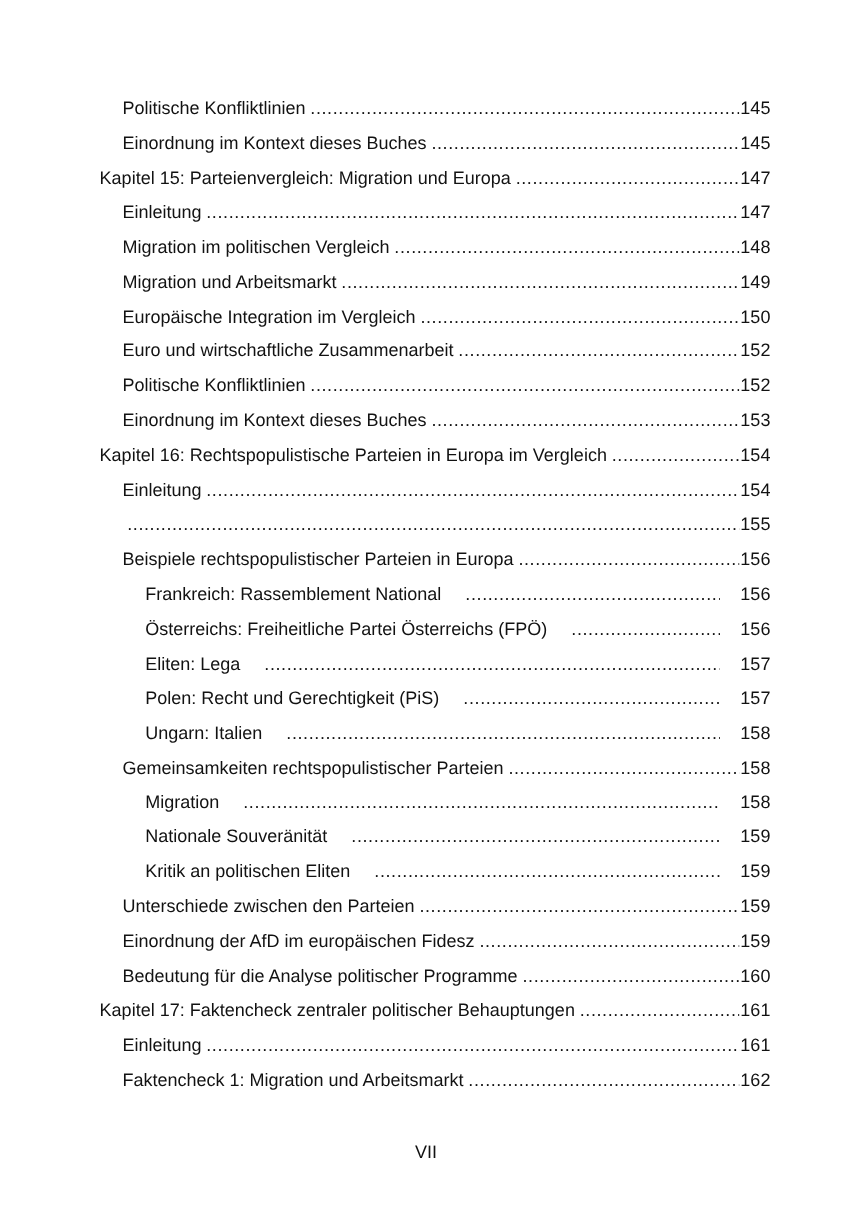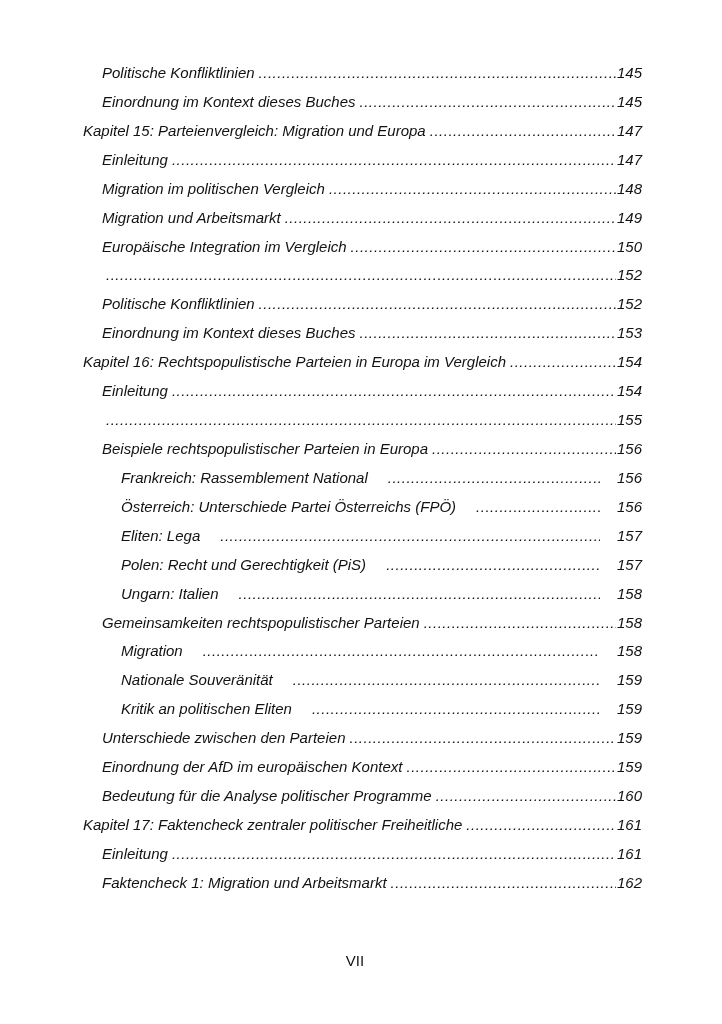--- a/index.html
+++ b/index.html
@@ -12,22 +12,21 @@
     height: 1024px;
     position: relative;
     overflow: hidden;
     font-family: "Liberation Sans", "DejaVu Sans", sans-serif;
     color: #121212;
   }
   .toc-list {
     position: absolute;
     left: 83px;
     right: 80px;
-    top: 59px;
-    font-style: italic;
+    top: 77px;
   }
   .toc-row {
     display: flex;
     align-items: baseline;
     height: 28.93px;
     line-height: 28.93px;
     font-size: 15px;
     white-space: nowrap;
   }
   .toc-row.lvl-0 { padding-left: 0; }
@@ -97,20 +96,21 @@
       <span class="toc-title">Migration und Arbeitsmarkt</span>
       <span class="toc-leader"></span>
       <span class="toc-page">149</span>
     </div>
     <div class="toc-row lvl-1">
       <span class="toc-title">Europäische Integration im Vergleich</span>
       <span class="toc-leader"></span>
       <span class="toc-page">150</span>
     </div>
     <div class="toc-row lvl-1">
+      <span class="toc-title">Euro und wirtschaftliche Zusammenarbeit</span>
       <span class="toc-leader"></span>
       <span class="toc-page">152</span>
     </div>
     <div class="toc-row lvl-1">
       <span class="toc-title">Politische Konfliktlinien</span>
       <span class="toc-leader"></span>
       <span class="toc-page">152</span>
     </div>
     <div class="toc-row lvl-1">
       <span class="toc-title">Einordnung im Kontext dieses Buches</span>
@@ -135,21 +135,21 @@
       <span class="toc-title">Beispiele rechtspopulistischer Parteien in Europa</span>
       <span class="toc-leader"></span>
       <span class="toc-page">156</span>
     </div>
     <div class="toc-row lvl-2">
       <span class="toc-title">Frankreich: Rassemblement National</span>
       <span class="toc-leader"></span>
       <span class="toc-page">156</span>
     </div>
     <div class="toc-row lvl-2">
-      <span class="toc-title">Österreich: Unterschiede Partei Österreichs (FPÖ)</span>
+      <span class="toc-title">Österreichs: Freiheitliche Partei Österreichs (FPÖ)</span>
       <span class="toc-leader"></span>
       <span class="toc-page">156</span>
     </div>
     <div class="toc-row lvl-2">
       <span class="toc-title">Eliten: Lega</span>
       <span class="toc-leader"></span>
       <span class="toc-page">157</span>
     </div>
     <div class="toc-row lvl-2">
       <span class="toc-title">Polen: Recht und Gerechtigkeit (PiS)</span>
@@ -180,31 +180,31 @@
       <span class="toc-title">Kritik an politischen Eliten</span>
       <span class="toc-leader"></span>
       <span class="toc-page">159</span>
     </div>
     <div class="toc-row lvl-1">
       <span class="toc-title">Unterschiede zwischen den Parteien</span>
       <span class="toc-leader"></span>
       <span class="toc-page">159</span>
     </div>
     <div class="toc-row lvl-1">
-      <span class="toc-title">Einordnung der AfD im europäischen Kontext</span>
+      <span class="toc-title">Einordnung der AfD im europäischen Fidesz</span>
       <span class="toc-leader"></span>
       <span class="toc-page">159</span>
     </div>
     <div class="toc-row lvl-1">
       <span class="toc-title">Bedeutung für die Analyse politischer Programme</span>
       <span class="toc-leader"></span>
       <span class="toc-page">160</span>
     </div>
     <div class="toc-row lvl-0">
-      <span class="toc-title">Kapitel 17: Faktencheck zentraler politischer Freiheitliche</span>
+      <span class="toc-title">Kapitel 17: Faktencheck zentraler politischer Behauptungen</span>
       <span class="toc-leader"></span>
       <span class="toc-page">161</span>
     </div>
     <div class="toc-row lvl-1">
       <span class="toc-title">Einleitung</span>
       <span class="toc-leader"></span>
       <span class="toc-page">161</span>
     </div>
     <div class="toc-row lvl-1">
       <span class="toc-title">Faktencheck 1: Migration und Arbeitsmarkt</span>

